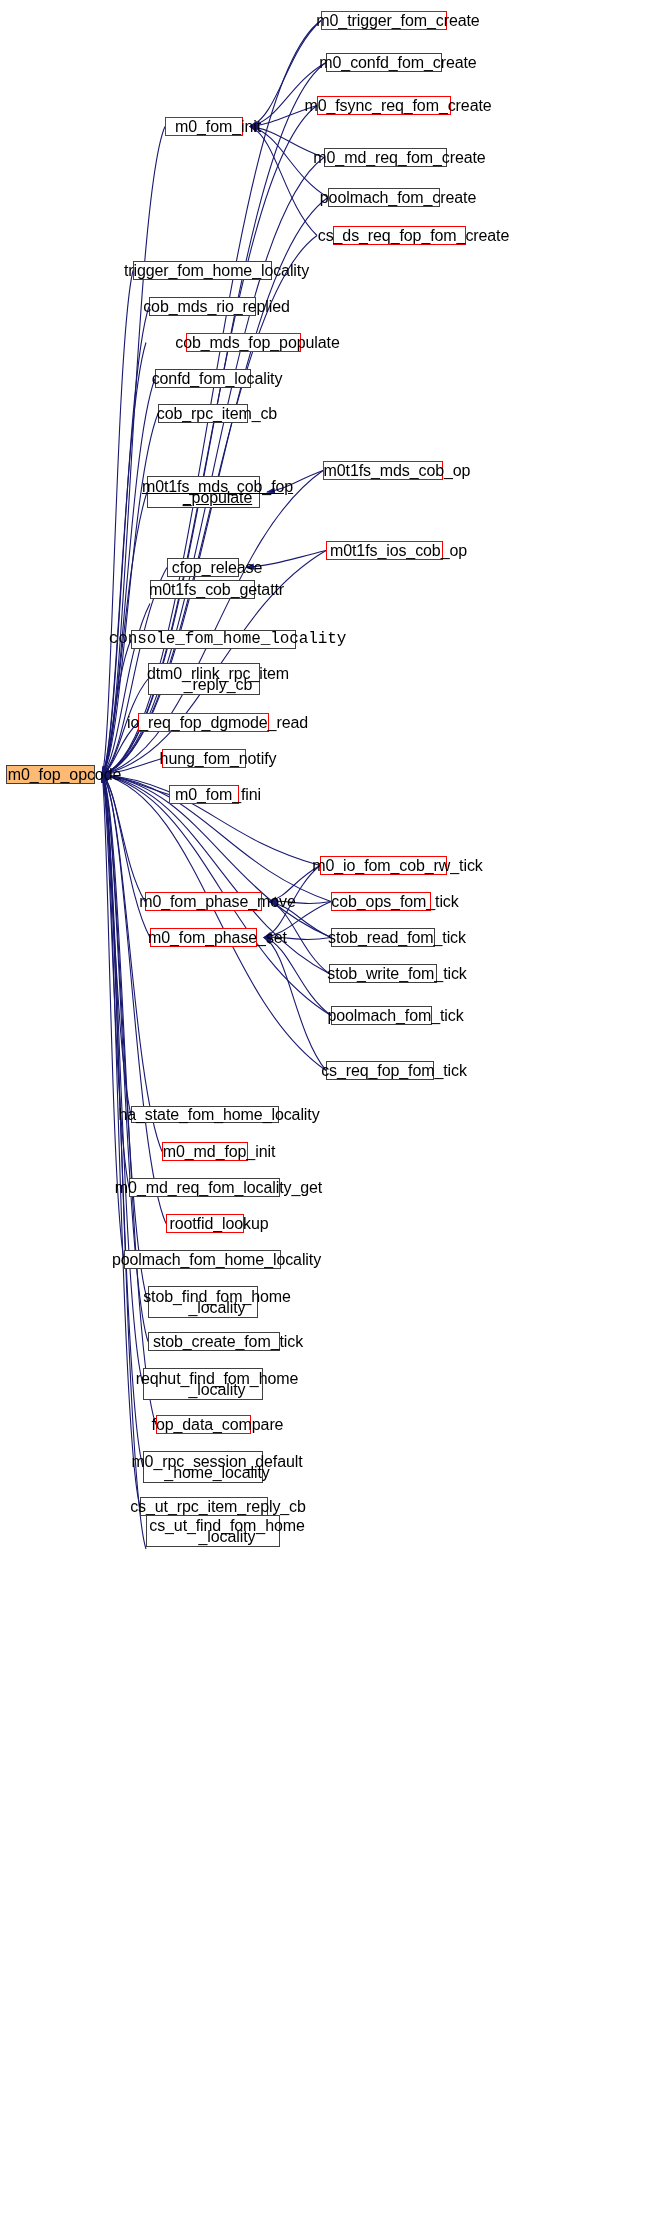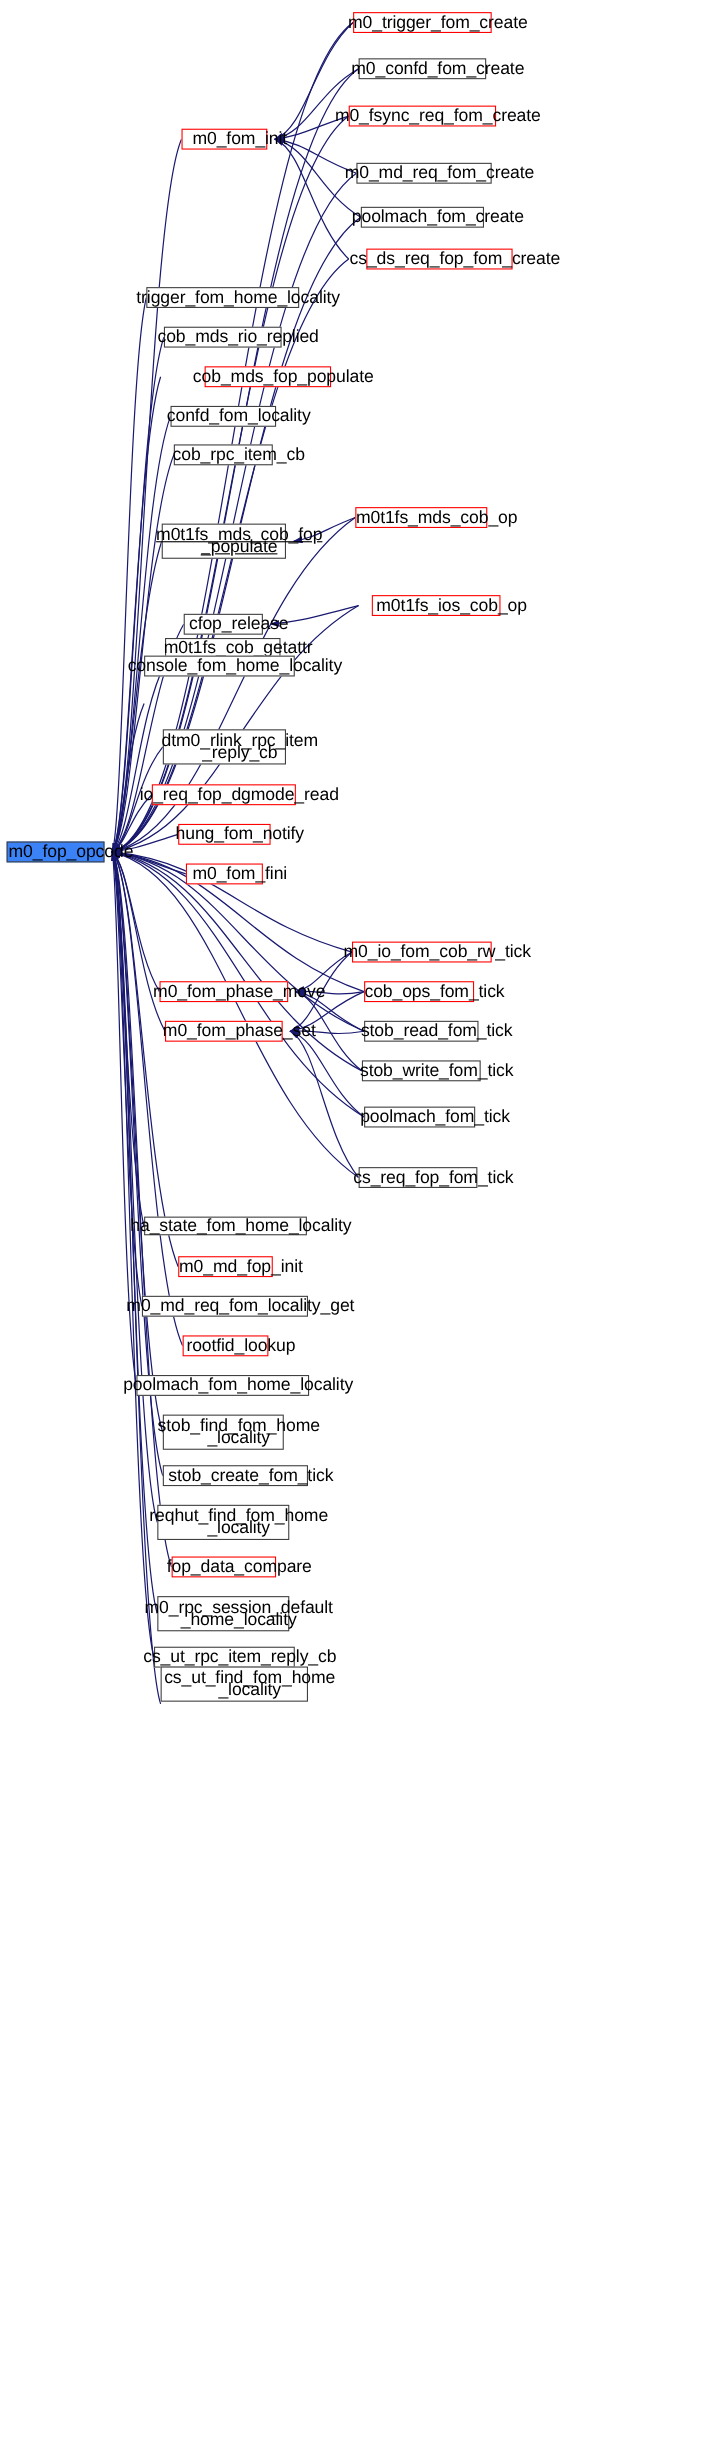--- a/index.html
+++ b/index.html
@@ -39,21 +39,21 @@
     color: #000000;
     letter-spacing: -0.1px;
     white-space: pre-line;
     cursor: pointer;
     padding-left: 28px;
   }
   .node.red {
     border-color: #ff0000;
   }
   .node.root {
-    background: #3b82f6;
+    background: #fdba74;
     border-color: #404040;
   }
   .node span {
     display: block;
     padding: 0 3px;
   }
 </style>
 </head>
 <body>
 
@@ -136,24 +136,24 @@
       <div class="node" style="left: 328px; top: 188px; width: 112px; height: 19px;"><span>poolmach_fom_create</span></div>
       <div class="node red" style="left: 333px; top: 226px; width: 133px; height: 19px;"><span>cs_ds_req_fop_fom_create</span></div>
       <div class="node" style="left: 133px; top: 261px; width: 139px; height: 19px;"><span>trigger_fom_home_locality</span></div>
       <div class="node" style="left: 149px; top: 297px; width: 107px; height: 19px;"><span>cob_mds_rio_replied</span></div>
       <div class="node red" style="left: 146px; top: 333px; width: 115px; height: 19px; margin-left: 40px;"><span>cob_mds_fop_populate</span></div>
       <div class="node" style="left: 155px; top: 369px; width: 96px; height: 19px;"><span>confd_fom_locality</span></div>
       <div class="node" style="left: 158px; top: 404px; width: 90px; height: 19px;"><span>cob_rpc_item_cb</span></div>
       <div class="node red" style="left: 323px; top: 461px; width: 120px; height: 19px;"><span>m0t1fs_mds_cob_op</span></div>
       <div class="node" style="left: 147px; top: 476px; width: 113px; height: 32px; text-decoration: underline;"><span>m0t1fs_mds_cob_fop
 _populate</span></div>
-      <div class="node red" style="left: 326px; top: 541px; width: 117px; height: 19px; margin-left: 12px;"><span>m0t1fs_ios_cob_op</span></div>
+      <div class="node red" style="left: 326px; top: 541px; width: 117px; height: 19px;"><span>m0t1fs_ios_cob_op</span></div>
       <div class="node" style="left: 167px; top: 558px; width: 72px; height: 19px;"><span>cfop_release</span></div>
       <div class="node" style="left: 150px; top: 580px; width: 105px; height: 19px;"><span>m0t1fs_cob_getattr</span></div>
-      <div class="node" style="left: 131px; top: 596px; width: 137px; height: 19px;"><span>console_fom_home_locality</span></div>
+      <div class="node" style="left: 131px; top: 630px; width: 165px; height: 19px; font-family: Liberation Mono, monospace;"><span>console_fom_home_locality</span></div>
       <div class="node" style="left: 148px; top: 663px; width: 112px; height: 32px;"><span>dtm0_rlink_rpc_item
 _reply_cb</span></div>
       <div class="node red" style="left: 138px; top: 713px; width: 131px; height: 19px;"><span>io_req_fop_dgmode_read</span></div>
       <div class="node red" style="left: 162px; top: 749px; width: 84px; height: 19px;"><span>hung_fom_notify</span></div>
       <div class="node red" style="left: 169px; top: 785px; width: 70px; height: 19px;"><span>m0_fom_fini</span></div>
       <div class="node red" style="left: 320px; top: 856px; width: 127px; height: 19px;"><span>m0_io_fom_cob_rw_tick</span></div>
       <div class="node red" style="left: 145px; top: 892px; width: 117px; height: 19px;"><span>m0_fom_phase_move</span></div>
       <div class="node red" style="left: 331px; top: 892px; width: 100px; height: 19px;"><span>cob_ops_fom_tick</span></div>
       <div class="node red" style="left: 150px; top: 928px; width: 107px; height: 19px;"><span>m0_fom_phase_set</span></div>
       <div class="node" style="left: 331px; top: 928px; width: 104px; height: 19px;"><span>stob_read_fom_tick</span></div>

